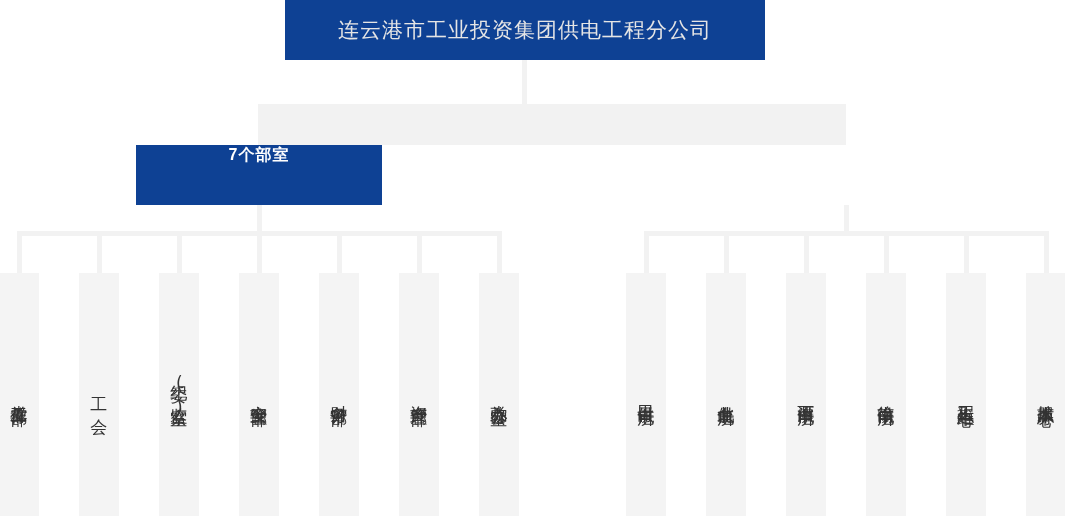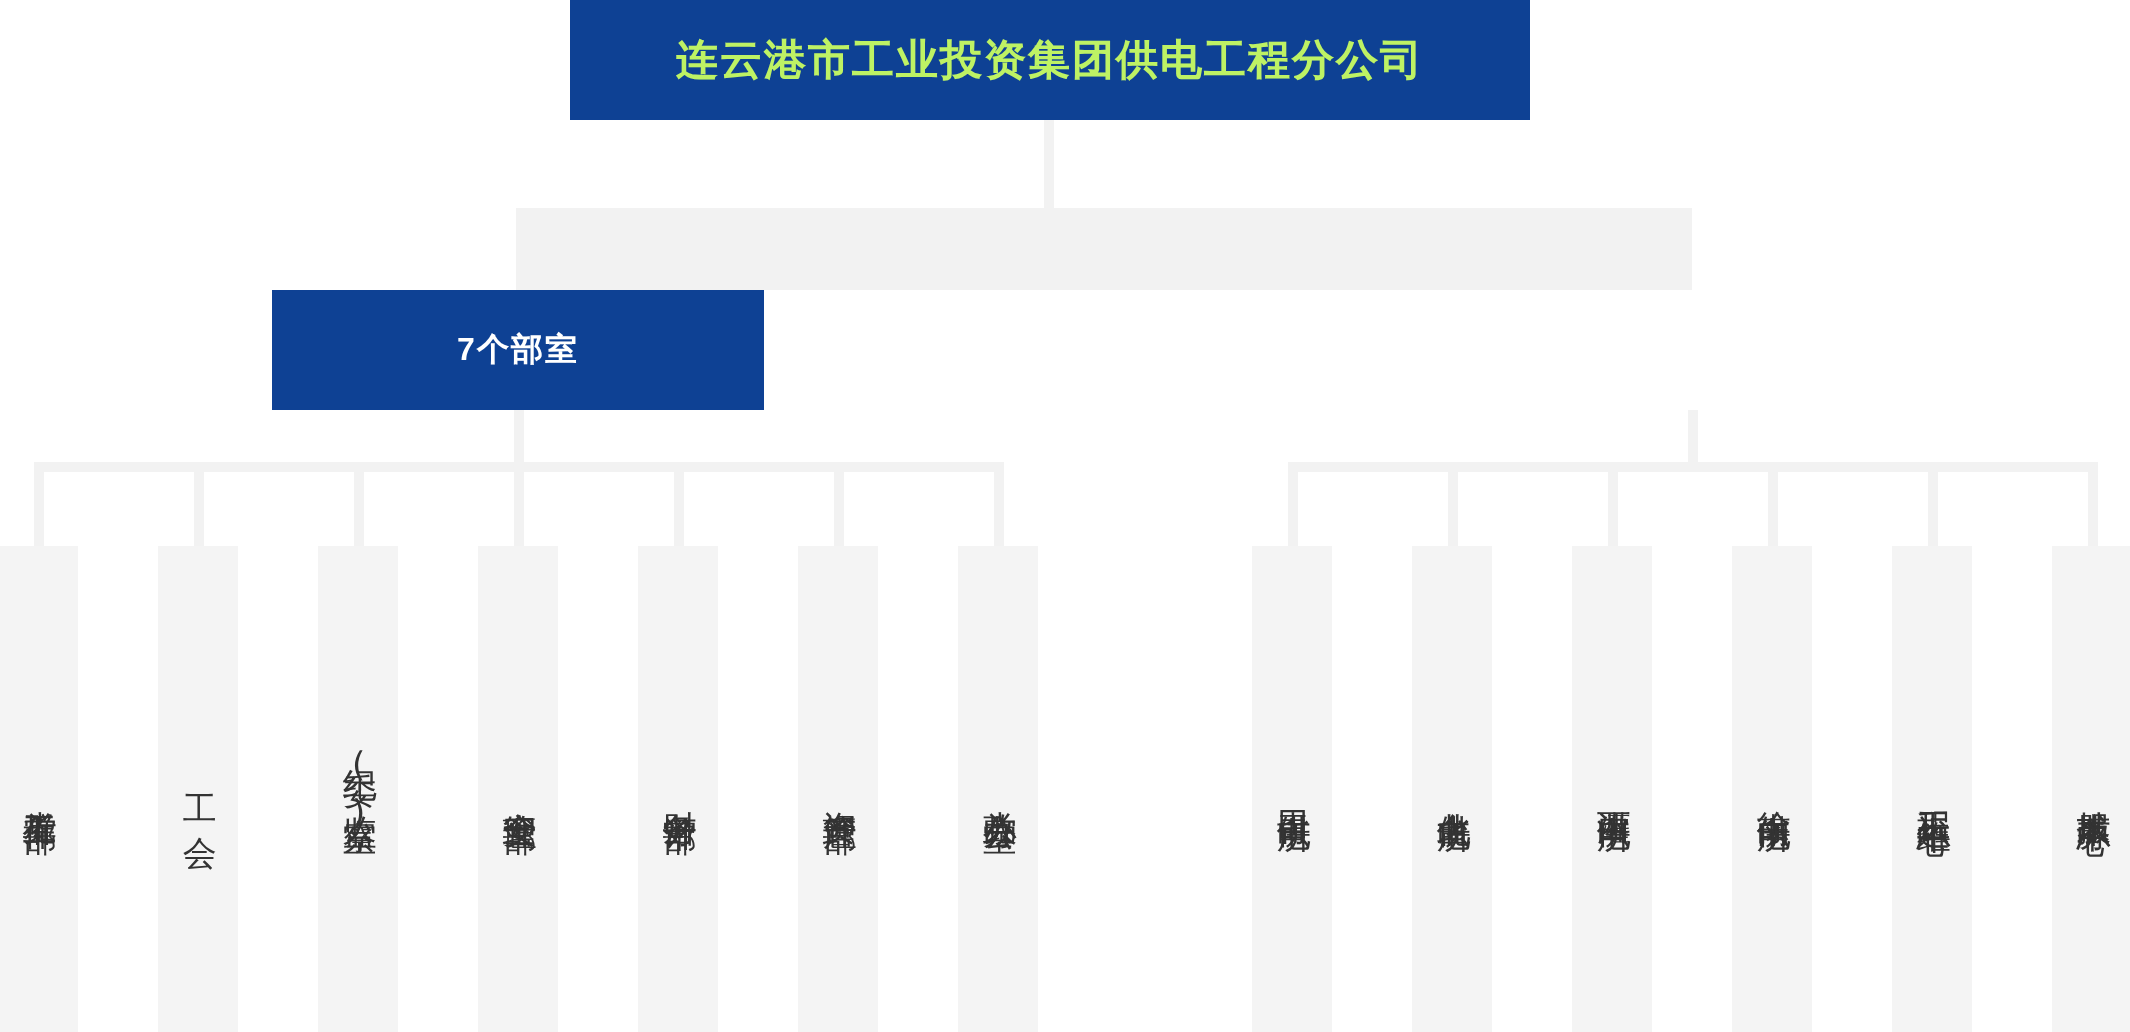--- a/index.html
+++ b/index.html
@@ -25,23 +25,23 @@
     left: 285px;
     top: 0px;
     width: 480px;
     height: 60px;
     background: #0e4194;
     display: flex;
     align-items: center;
     justify-content: center;
   }
   .root-box .box-label {
-    color: #bef264;
+    color: #e5e5e5;
     font-size: 21px;
-    font-weight: bold;
+    font-weight: normal;
     letter-spacing: 1px;
     white-space: nowrap;
   }
 
   
   .root-stem {
     position: absolute;
     left: 522px;
     top: 60px;
     width: 5px;
@@ -60,21 +60,21 @@
   }
 
   
   .branch-box {
     position: absolute;
     top: 145px;
     width: 246px;
     height: 60px;
     background: #0e4194;
     display: flex;
-    align-items: center;
+    align-items: flex-start;
     justify-content: center;
   }
   .branch-box.left  { left: 136px; }
   .branch-box.right { left: 723px; }
   .branch-box .box-label {
     color: #ffffff;
     font-size: 16px;
     font-weight: bold;
     letter-spacing: 1px;
     white-space: nowrap;

